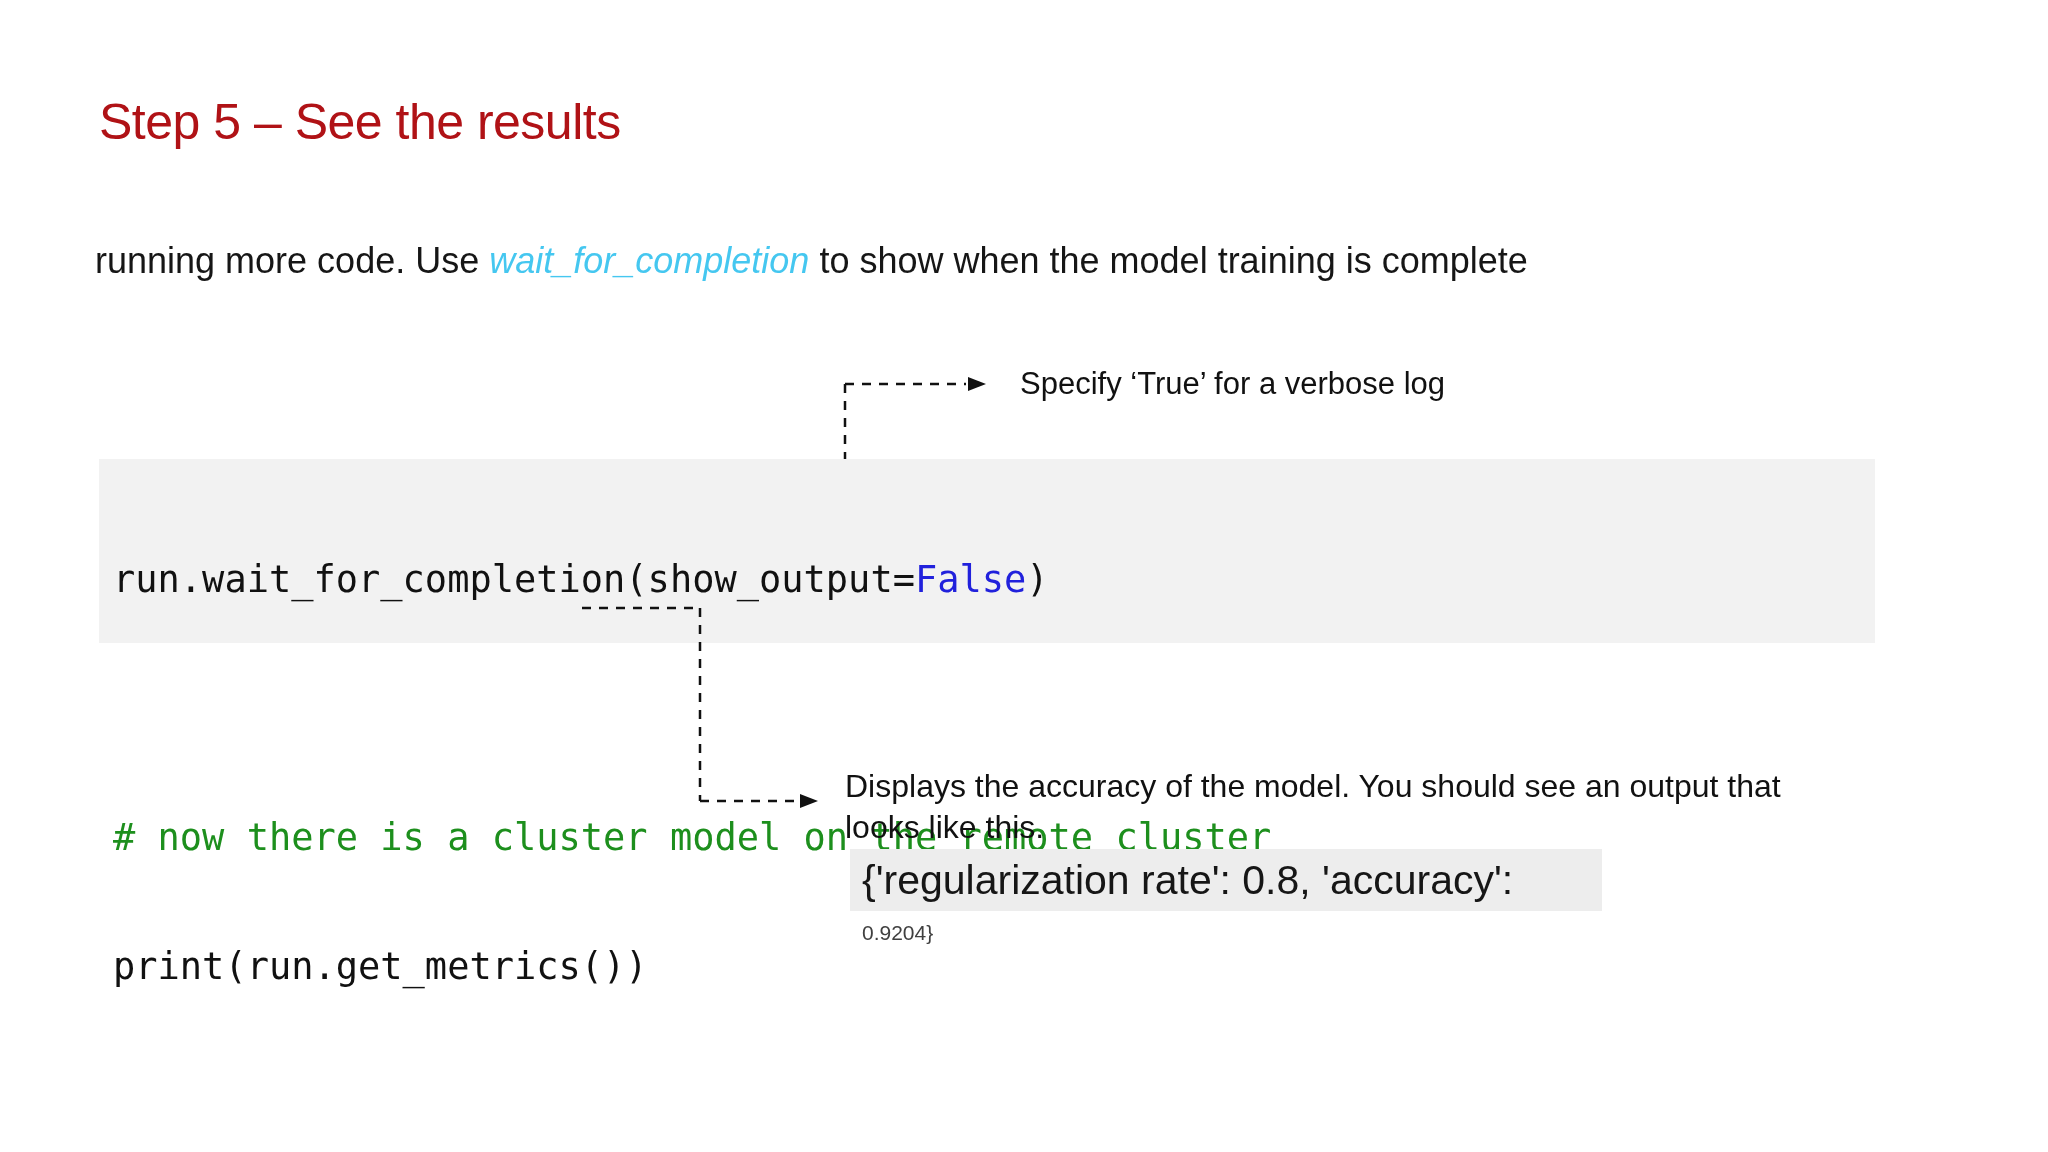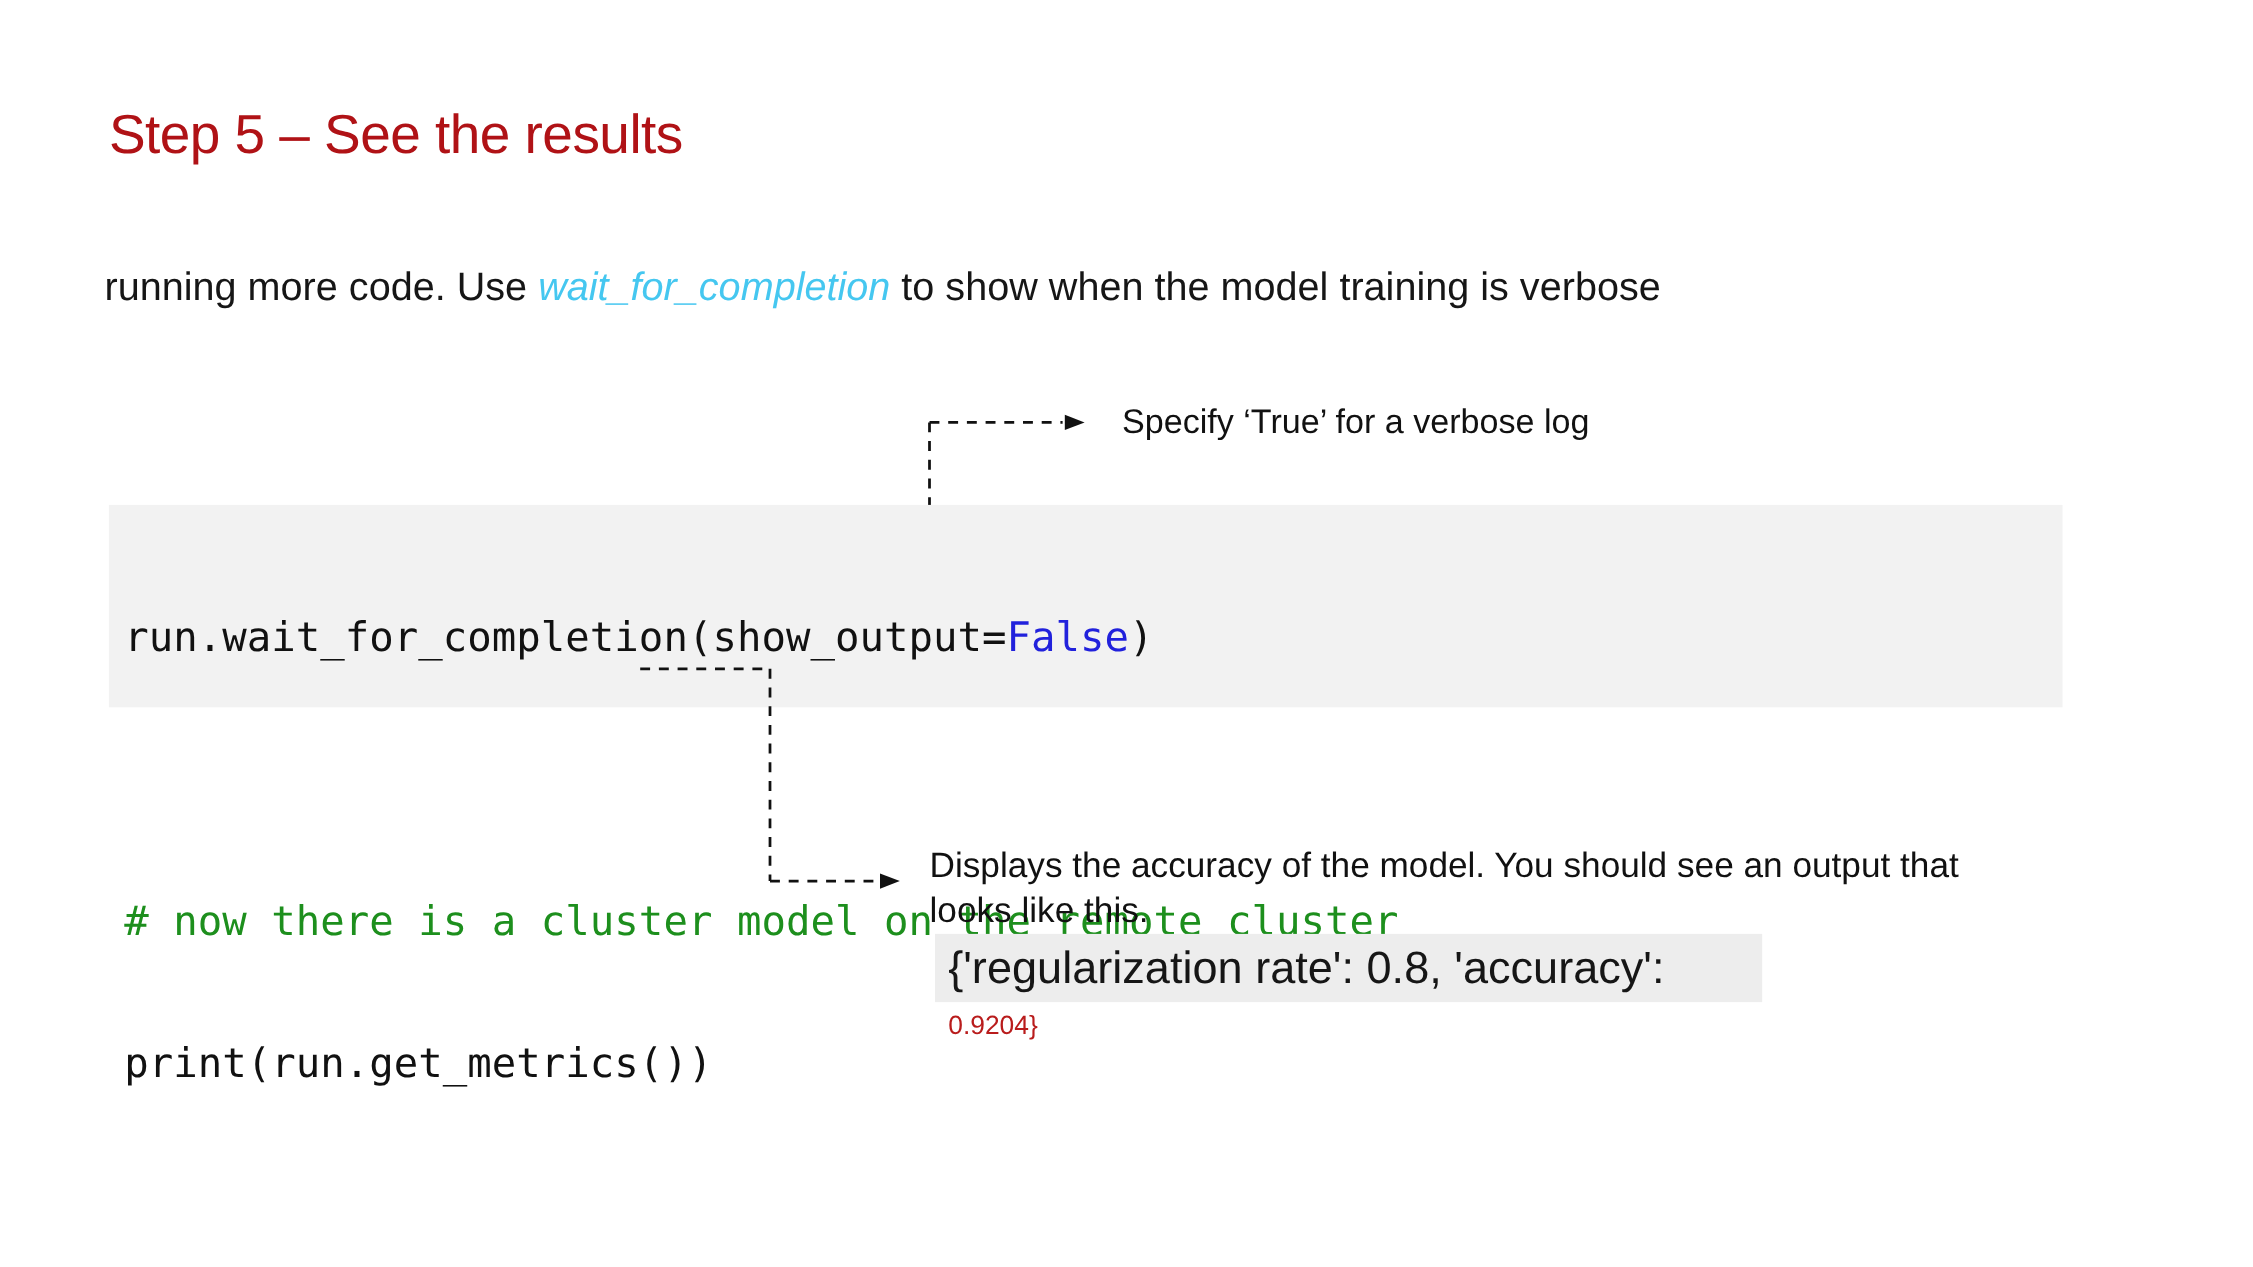--- a/index.html
+++ b/index.html
@@ -90,35 +90,35 @@
     padding-left: 12px;
     font-size: 41px;
     line-height: 62px;
     color: #161616;
     white-space: nowrap;
   }
   .output-line2 {
     position: absolute;
     left: 862px;
     top: 913px;
-    font-size: 24px;
+    font-size: 21px;
     line-height: 40px;
-    color: #b91c1c;
+    color: #404040;
     white-space: nowrap;
   }
 </style>
 </head>
 <body>
 
 <div class="slide">
 
   <div class="title">Step 5 – See the results</div>
 
   <div class="body-text"><br>
-    <span>running more code. Use </span><span class="highlight">wait_for_completion</span><span> to show when the model training is verbose</span>
+    <span>running more code. Use </span><span class="highlight">wait_for_completion</span><span> to show when the model training is complete</span>
   </div>
 
   <svg class="connector" style="left:830px; top:370px;" width="200" height="100" viewBox="830 370 200 100">
     <path d="M845 384 H966" fill="none" stroke="#111111" stroke-width="2.5" stroke-dasharray="9 8"></path>
     <polygon points="968,377 986,384 968,391" fill="#111111"></polygon>
     <path d="M845 384 V459" fill="none" stroke="#111111" stroke-width="2.5" stroke-dasharray="9 8"></path>
   </svg>
 
   <div class="callout verbose">Specify ‘True’ for a verbose log</div>
 

